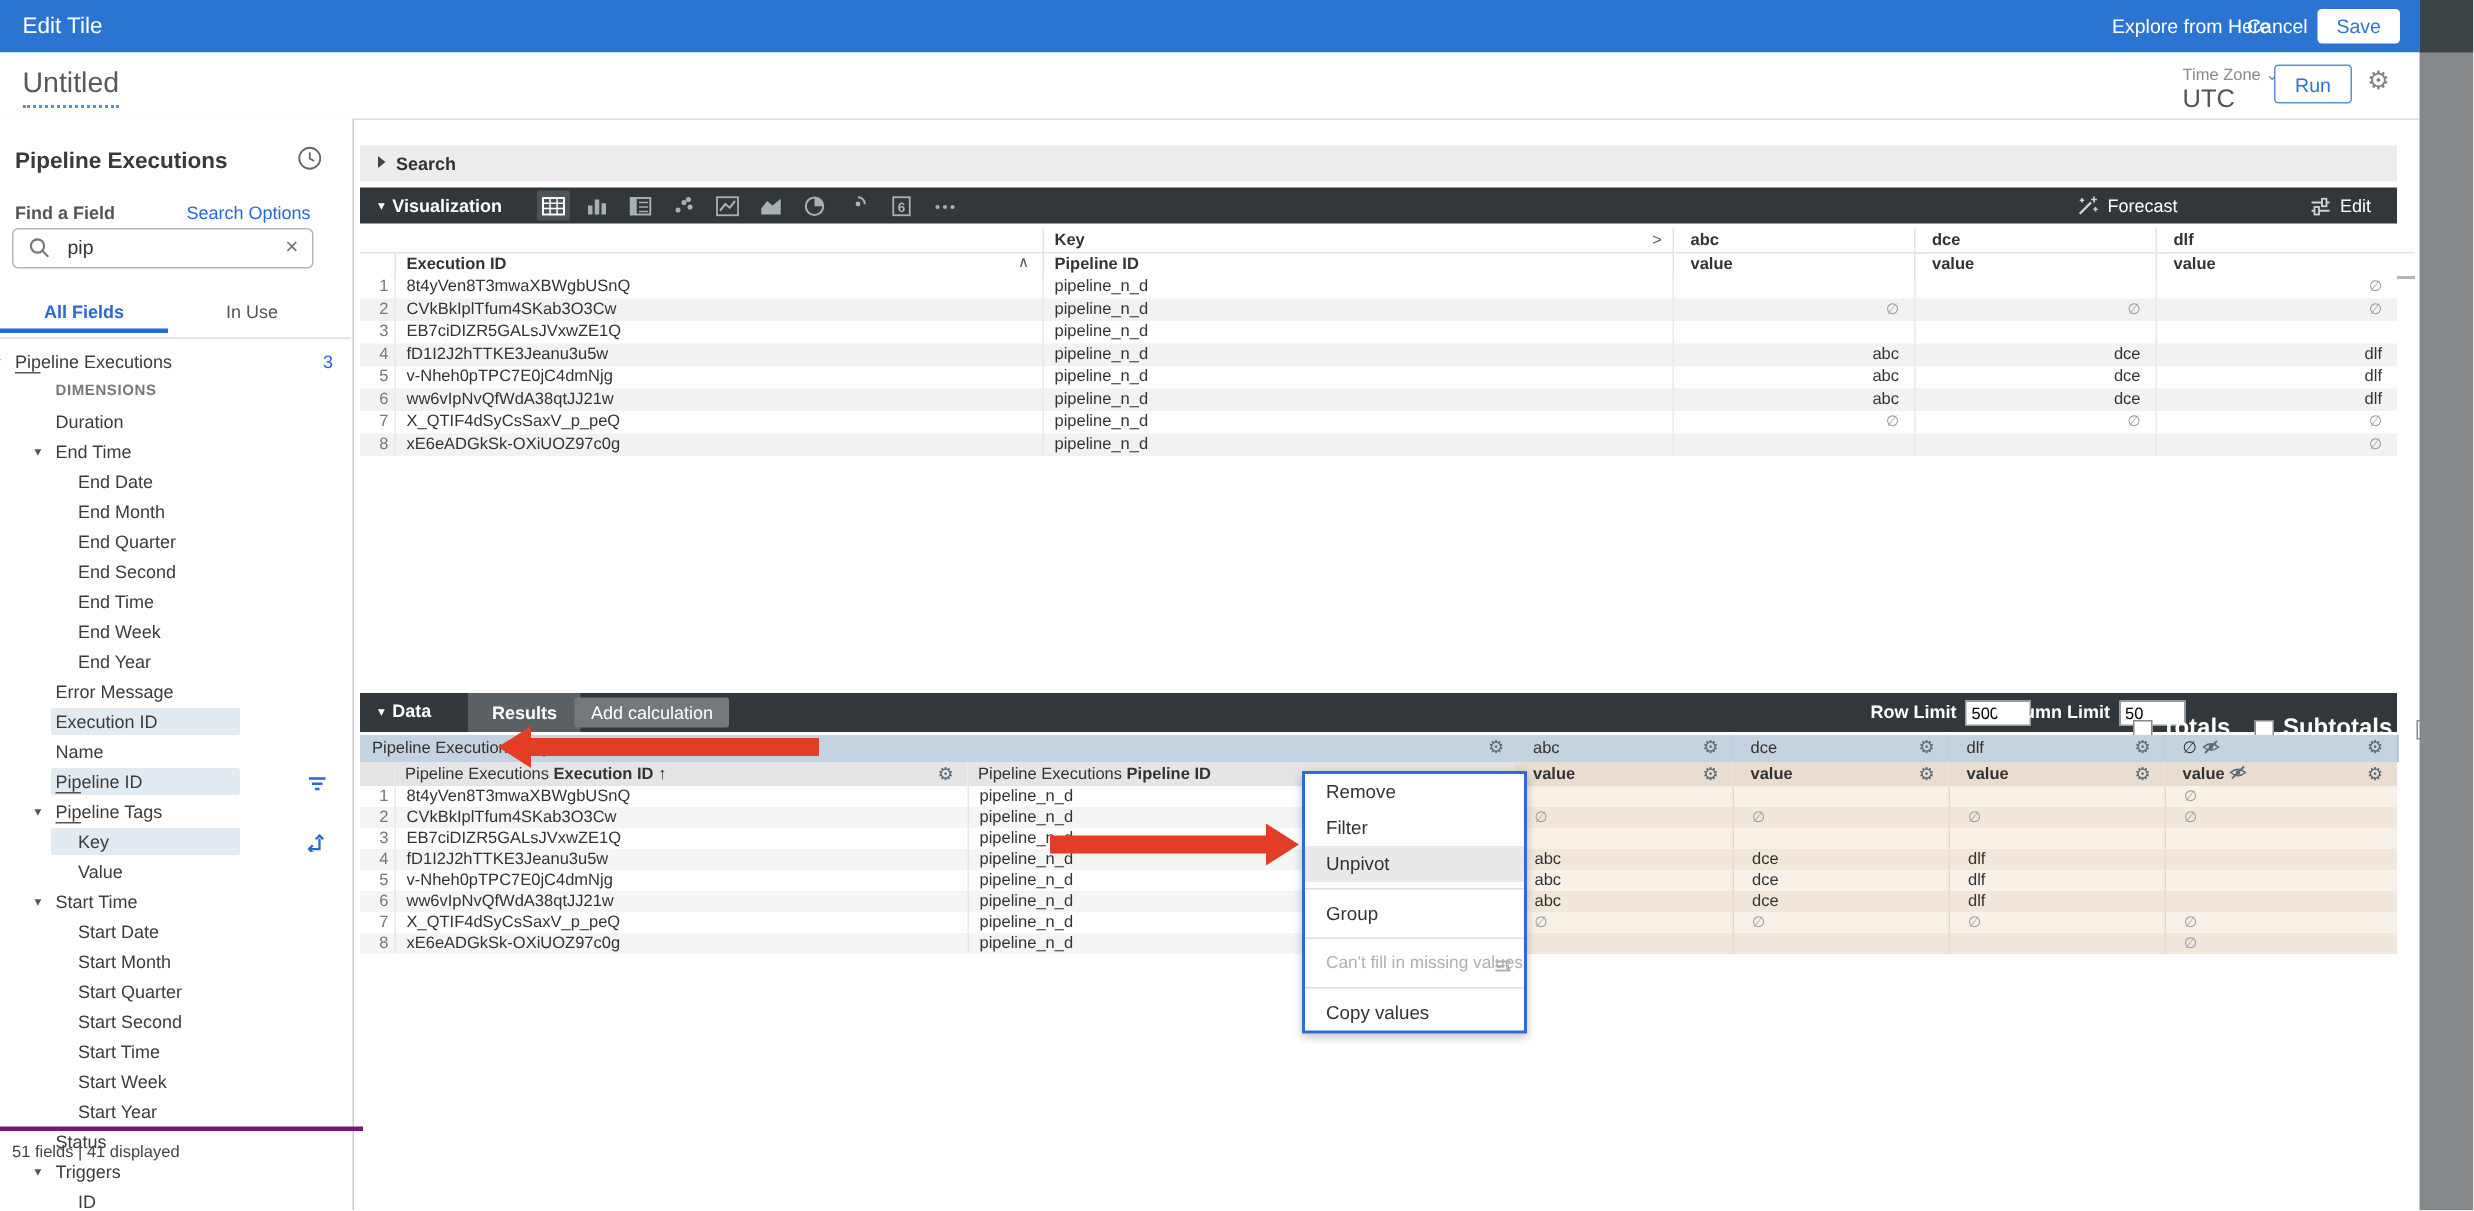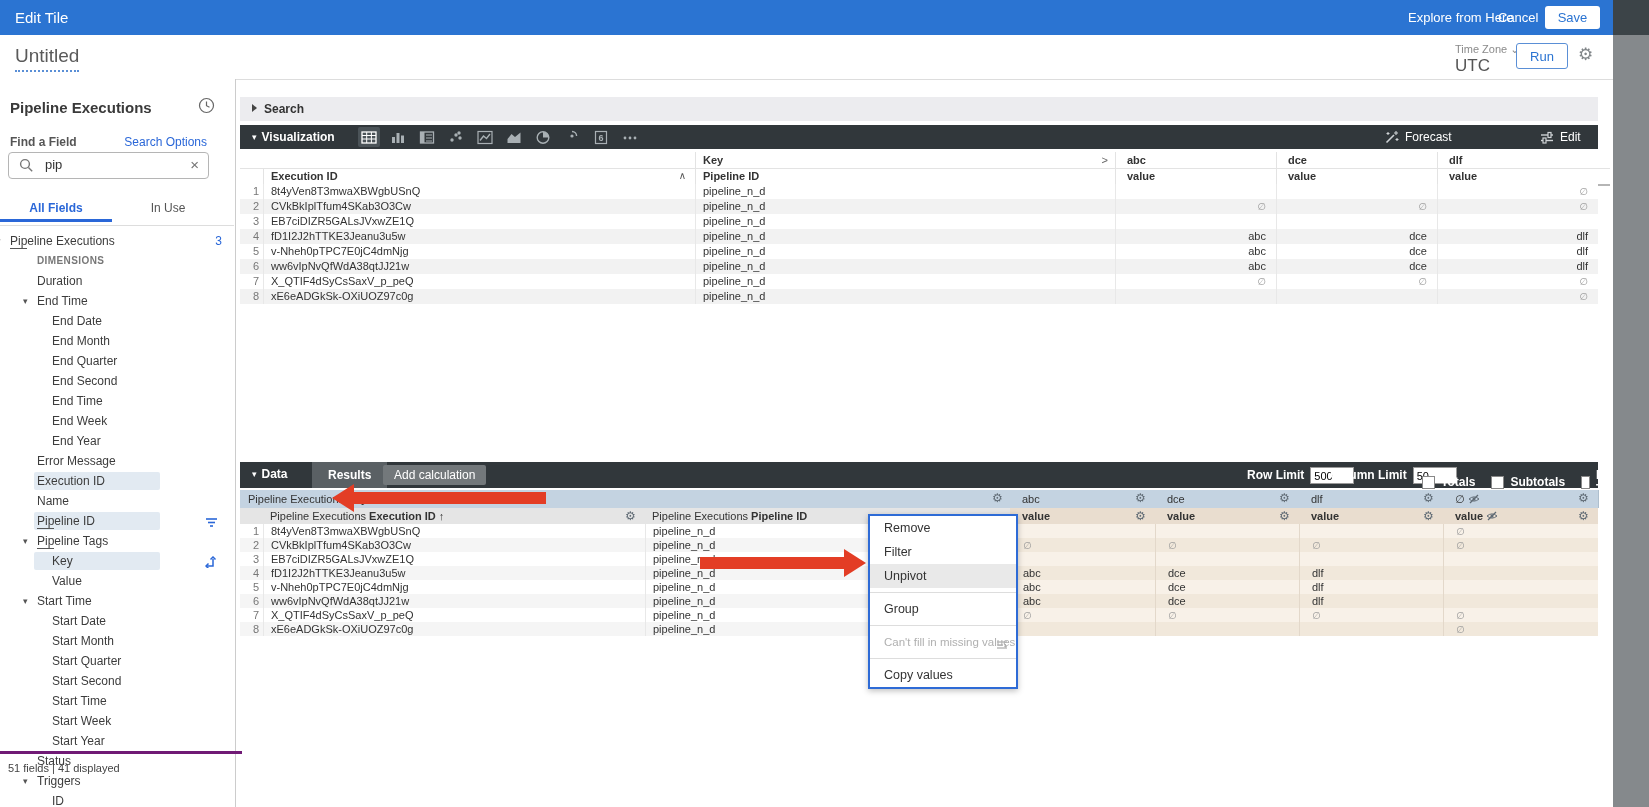--- a/index.html
+++ b/index.html
@@ -76,21 +76,21 @@
   
   #databar{position:absolute;left:240px;top:462px;width:1358px;height:26px;}
   #resultstab{position:absolute;left:72px;top:0;height:26px;line-height:26px;padding:0 16px;background:#5a6064;
               font-size:12px;font-weight:bold;cursor:pointer;}
   #addcalc{position:absolute;left:143px;top:3px;height:20px;line-height:20px;padding:0 11px;background:#73787b;
            font-size:12px;border-radius:2px;cursor:pointer;}
   .limgroup{position:absolute;top:5px;font-size:12px;font-weight:bold;}
   .limgroup input{width:36px;height:15px;border:1px solid #999;font-size:11px;font-family:inherit;padding:0 3px;
                   vertical-align:middle;margin-left:6px;}
   #cbwrap{position:absolute;left:1182px;top:6px;display:flex;gap:16px;}
-  .cbitem{display:flex;align-items:center;gap:6px;font-size:12px;font-weight:bold;cursor:pointer;}
+  .cbitem{display:flex;align-items:center;gap:6px;font-size:16px;font-weight:bold;cursor:pointer;}
   .cbbox{width:11px;height:11px;background:#fff;border:1px solid #888;}
   
   .pivseg{position:absolute;height:18px;line-height:18px;background:#c4d3e1;font-size:11px;color:#333;}
   .pivseg .gear{position:absolute;top:1px;color:#5f6a74;font-size:12px;cursor:pointer;line-height:16px;}
   .rhead{position:absolute;height:16px;line-height:16px;font-size:11px;color:#333;}
   .bluehead{background:#e5e5e5;}
   .tanhead{background:#e9ddcf;}
   .tanodd{background:#f8f1e8;}
   .taneven{background:#f1e8db;}
   

